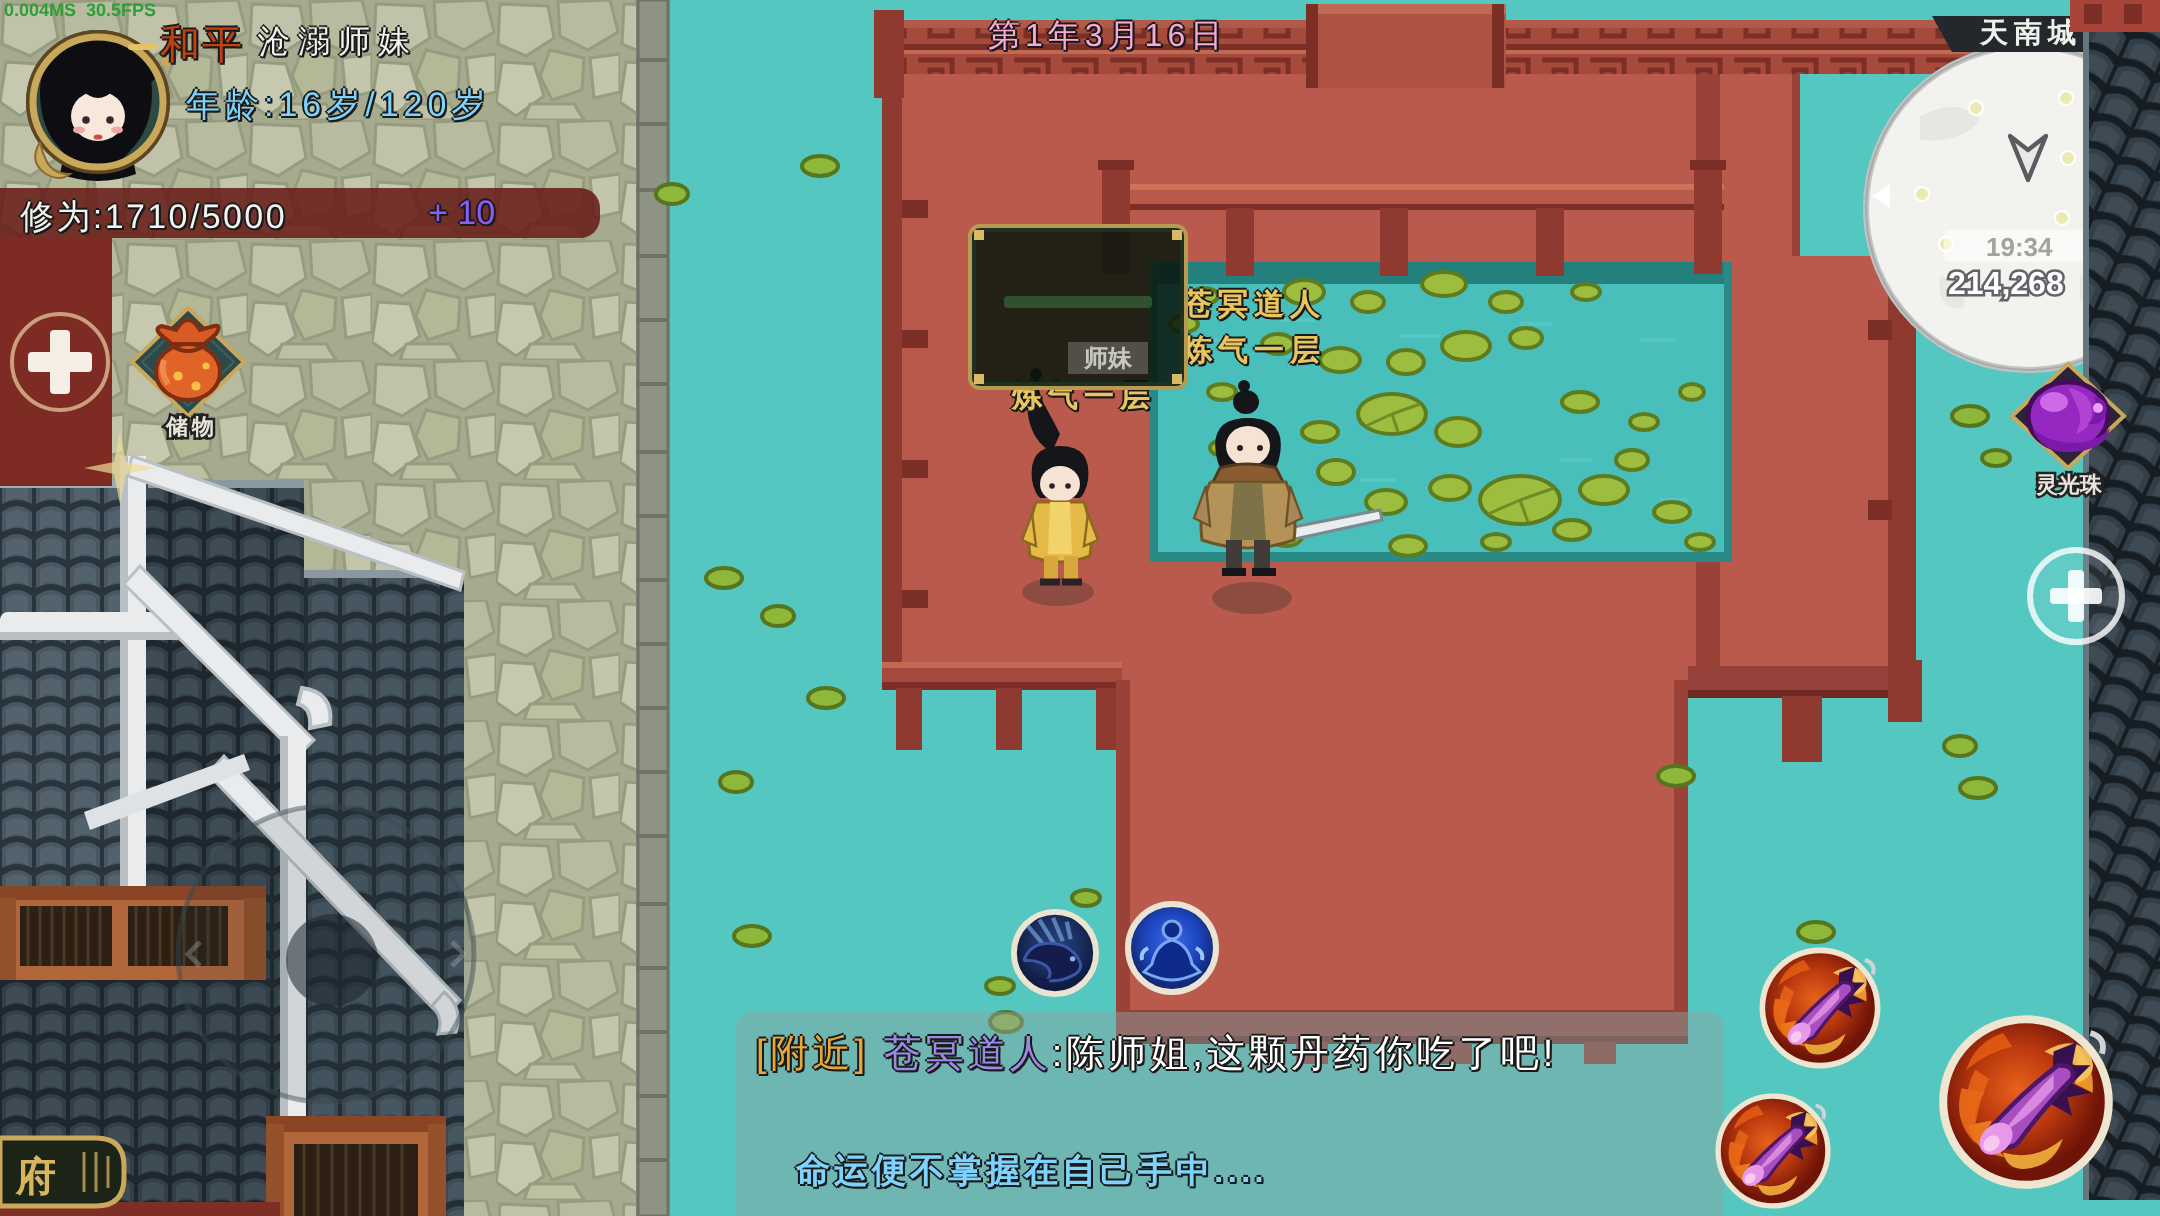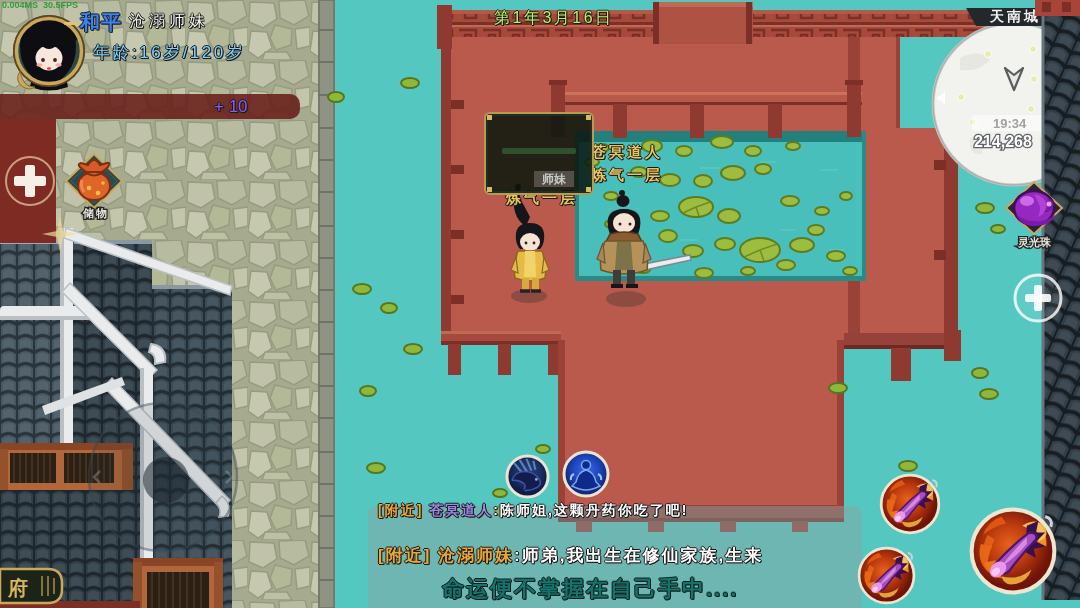--- a/index.html
+++ b/index.html
@@ -407,29 +407,30 @@
 <ellipse cx="33.5" cy="60" rx="3" ry="1.7" fill="#f2a8a2"></ellipse>
 <ellipse cx="52.5" cy="60" rx="3" ry="1.7" fill="#f2a8a2"></ellipse>
 <ellipse cx="43" cy="63.5" rx="2.2" ry="1.3" fill="#d24a42"></ellipse>
 <path d="M26 72 q17 9 34 0 l2 10 q-19 7 -38 0 Z" fill="#0e0e12"></path>
 <circle cx="43" cy="46" r="35" fill="none" stroke="#5e4620" stroke-width="2"></circle>
 <circle cx="43" cy="46" r="32.5" fill="none" stroke="#c9a85c" stroke-width="3.5"></circle>
 <path d="M14 66 q-6 10 3 16 q7 4 12 0 q-9 0 -12 -7 q-2 -4 -3 -9" fill="#c9a85c" stroke="#8a6a30" stroke-width="1"></path>
 <circle cx="77" cy="26" r="2.5" fill="#c9a85c"></circle>
 </svg>
 
-<div class="abs ol" style="left:80px;top:9px;font-size:20px;font-weight:bold;color:#3b82f6;letter-spacing:1px;text-align:right;">和平</div>
+<div class="abs ol" style="left:80px;top:9px;font-size:20px;font-weight:normal;color:#c2410c;letter-spacing:1px;text-align:right;">和平</div>
 
 <div class="abs" style="left:64px;top:22px;width:15px;height:3px;background:#e3c268;border-radius:2px;"></div>
 
 <div class="abs ol" style="left:129px;top:11px;font-size:16px;color:#f2f2ee;letter-spacing:4px;">沧溺师妹</div>
 
 <div class="abs ol" style="left:93px;top:41px;font-size:17px;color:#7dd3fc;letter-spacing:2.5px;">年龄:16岁/120岁</div>
 
 
+<div class="abs ol" style="left:10px;top:97px;font-size:17px;color:#f2f2ee;letter-spacing:1.2px;">修为:1710/5000</div>
 
 <div class="abs ol" style="left:214px;top:97px;font-size:17px;color:#8b5cf6;">+ 10</div>
 
 <svg class="abs" style="left:4px;top:155px;" width="52" height="52" viewBox="0 0 52 52">
 <circle cx="26" cy="26" r="24" fill="#7e2b23" stroke="#caa07c" stroke-width="2"></circle>
 <rect x="10" y="21" width="32" height="10" rx="2" fill="#f5efe6"></rect>
 <rect x="21" y="10" width="10" height="32" rx="2" fill="#f5efe6"></rect>
 </svg>
 
 <svg class="abs" style="left:64px;top:152px;" width="60" height="68" viewBox="0 0 60 68">
@@ -438,21 +439,21 @@
 <path d="M22 20 l-6 -5 q-3 -3 1 -4 l7 2 q3 -5 6 -5 q3 0 6 5 l7 -2 q4 -1 1 4 l-6 5 Z" fill="#d85a24" stroke="#7e2f12" stroke-width="2"></path>
 <ellipse cx="30" cy="34" rx="16" ry="14" fill="#e06428" stroke="#7e2f12" stroke-width="2"></ellipse>
 <path d="M22 21 q8 5 16 0" stroke="#7e2f12" stroke-width="2" fill="none"></path>
 <path d="M18 28 q-2 6 2 12" stroke="#f08a4a" stroke-width="3" fill="none"></path>
 <circle cx="25" cy="36" r="2.3" fill="#f5c044"></circle>
 <circle cx="34" cy="41" r="2.3" fill="#f5c044"></circle>
 <circle cx="39" cy="31" r="1.8" fill="#f5c044"></circle>
 <text x="19" y="65" font-size="11" font-weight="bold" fill="#e8e4da" stroke="#222" stroke-width="2.5" paint-order="stroke" font-family="Liberation Sans,sans-serif" letter-spacing="2">储物</text>
 </svg>
 
-<div class="abs ol" style="left:494px;top:8px;font-size:16px;color:#bef264;letter-spacing:2.5px;">第1年3月16日</div>
+<div class="abs ol" style="left:494px;top:8px;font-size:16px;color:#f9a8d4;letter-spacing:2.5px;">第1年3月16日</div>
 
 <div class="abs ol" style="left:591px;top:143px;font-size:15px;font-weight:bold;color:#e8c55e;letter-spacing:3px;">苍冥道人</div>
 
 <div class="abs ol" style="left:591px;top:166px;font-size:15px;font-weight:bold;color:#e8c55e;letter-spacing:3px;">炼气一层</div>
 
 <div class="abs ol" style="left:506px;top:189px;font-size:15px;font-weight:bold;color:#e8c55e;letter-spacing:3px;">炼气一层</div>
 
 <div class="abs" style="left:484px;top:112px;width:106px;height:79px;background:rgba(10,22,14,0.86);border:2px solid #b89a50;border-radius:6px;box-shadow:inset 0 0 0 2px rgba(30,50,35,0.9);"></div>
 
 <svg class="abs" style="left:484px;top:112px;" width="110" height="83">
@@ -464,25 +465,24 @@
       </g>
     </svg>
 
 <div class="abs" style="left:502px;top:148px;width:74px;height:6px;background:rgba(70,150,80,0.42);border-radius:2px;"></div>
 
 <div class="abs" style="left:534px;top:171px;width:40px;height:16px;background:rgba(150,150,145,0.4);color:rgba(240,240,235,0.75);font-size:12px;font-weight:bold;text-align:center;overflow:hidden;line-height:16px;">师妹</div>
 
 
 <div class="abs" style="left:368px;top:506px;width:494px;height:102px;background:rgba(140,162,162,0.48);border-radius:8px 8px 0 0;"></div>
 
-<div class="abs ol" style="left:378px;top:502px;font-size:14px;font-weight:bold;color:#fff;letter-spacing:2px;"><span style="color:#e8a838;">[附近]</span> <span style="color:#9a8ae8;">苍冥道人</span>:陈师姐,这颗丹药你吃了吧!</div>
-
-<div class="abs ol" style="left:378px;top:544px;font-size:17px;font-weight:bold;color:#fff;letter-spacing:2px;"><span style="color:#e8a838;">[附近]</span> <span style="color:#e8a838;">沧溺师妹</span>:师弟,我出生在修仙家族,生来</div>
-
-<div class="abs ol" style="left:398px;top:574px;font-size:22px;font-weight:bold;color:#0f766e;letter-spacing:2px;margin-left:44px;">命运便不掌握在自己手中....</div>
+<div class="abs ol" style="left:378px;top:514px;font-size:19px;font-weight:normal;color:#fff;letter-spacing:2px;"><span style="color:#e8a838;">[附近]</span> <span style="color:#9a8ae8;">苍冥道人</span>:陈师姐,这颗丹药你吃了吧!</div>
+
+
+<div class="abs ol" style="left:398px;top:574px;font-size:17px;font-weight:bold;color:#7dd3fc;letter-spacing:2px;">命运便不掌握在自己手中....</div>
 
 <svg class="abs" style="left:505px;top:454px;" width="45" height="45" viewBox="0 0 46 46">
 <circle cx="23" cy="23" r="21" fill="url(#bb2)" stroke="#ece4d2" stroke-width="3"></circle>
 <defs>
         <radialGradient id="bb2" cx="50%" cy="40%">
           <stop offset="0%" stop-color="#26427e"></stop>
           <stop offset="60%" stop-color="#1c2f62"></stop>
           <stop offset="100%" stop-color="#101d42"></stop>
         </radialGradient>
       </defs>

